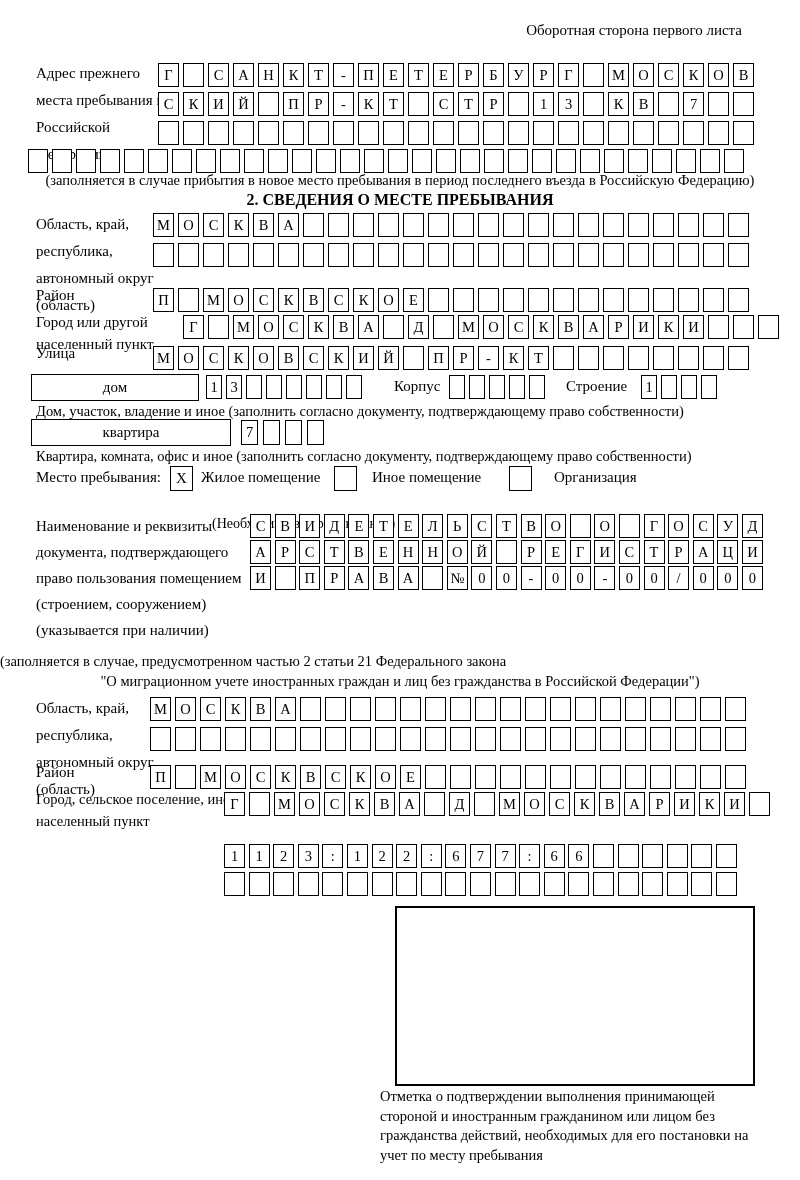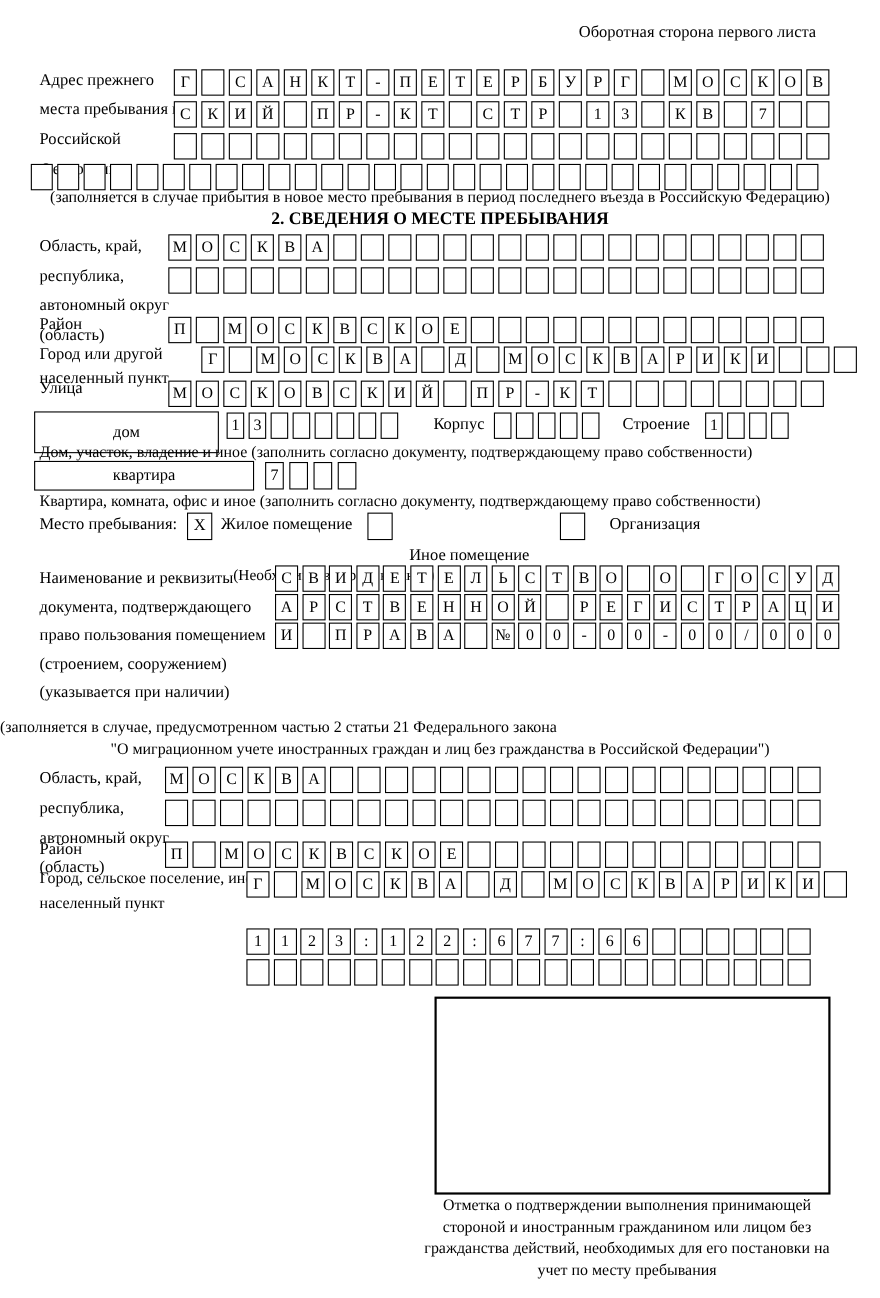--- a/index.html
+++ b/index.html
@@ -277,21 +277,21 @@
       <div class="cell"></div>
       <div class="cell"></div>
       <div class="cell"></div>
       <div class="cell"></div>
       <div class="cell"></div>
       <div class="cell"></div>
       <div class="cell"></div>
       <div class="cell"></div>
     </div>
 
-  <div class="bigfield" style="left:31px;top:374px;width:168px;height:38px;">дом</div>
+  <div class="bigfield" style="left:31px;top:374px;width:168px;height:27px;">дом</div>
   <div class="cells p20" style="left:206px;top:375px;">
       <div class="cell">1</div>
       <div class="cell">3</div>
       <div class="cell"></div>
       <div class="cell"></div>
       <div class="cell"></div>
       <div class="cell"></div>
       <div class="cell"></div>
       <div class="cell"></div>
     </div>
@@ -318,21 +318,21 @@
       <div class="cell"></div>
       <div class="cell"></div>
       <div class="cell"></div>
     </div>
   <div class="cap" style="left:36px;top:448px;">Квартира, комната, офис и иное (заполнить согласно документу, подтверждающему право собственности)</div>
 
   <div class="inl" style="left:36px;top:469px;">Место пребывания:</div>
   <div class="checkbox" style="left:170px;top:466px;">X</div>
   <div class="inl" style="left:201px;top:469px;">Жилое помещение</div>
   <div class="checkbox" style="left:334px;top:466px;"></div>
-  <div class="inl" style="left:372px;top:469px;margin-top:28px;">Иное помещение</div>
+  <div class="inl" style="left:372px;top:469px;">Иное помещение</div>
   <div class="checkbox" style="left:509px;top:466px;"></div>
   <div class="inl" style="left:554px;top:469px;">Организация</div>
   <div class="cap" style="left:212px;top:516px;font-size:14px;">(Необходимо выбрать нужное)</div>
 
   <div class="lbl" style="left:36px;top:513px;width:222px;line-height:26px;">Наименование и реквизиты документа, подтверждающего право пользования помещением (строением, сооружением) (указывается при наличии)</div>
   <div class="cells gdoc" style="left:250px;top:514px;">
       <div class="cell">С</div>
       <div class="cell">В</div>
       <div class="cell">И</div>
       <div class="cell">Д</div>
@@ -553,15 +553,15 @@
       <div class="cell"></div>
       <div class="cell"></div>
       <div class="cell"></div>
       <div class="cell"></div>
       <div class="cell"></div>
       <div class="cell"></div>
       <div class="cell"></div>
     </div>
 
   <div class="markbox" style="left:395px;top:906px;width:356px;height:176px;"></div>
-  <div class="cap" style="left:380px;top:1087px;width:380px;text-align:center;line-height:19.5px;">Отметка о подтверждении выполнения принимающей стороной и иностранным гражданином или лицом без гражданства действий, необходимых для его постановки на учет по месту пребывания</div>
+  <div class="cap" style="left:380px;top:1087px;width:380px;text-align:left;line-height:19.5px;">Отметка о подтверждении выполнения принимающей стороной и иностранным гражданином или лицом без гражданства действий, необходимых для его постановки на учет по месту пребывания</div>
 
 </div>
 
 </body></html>

